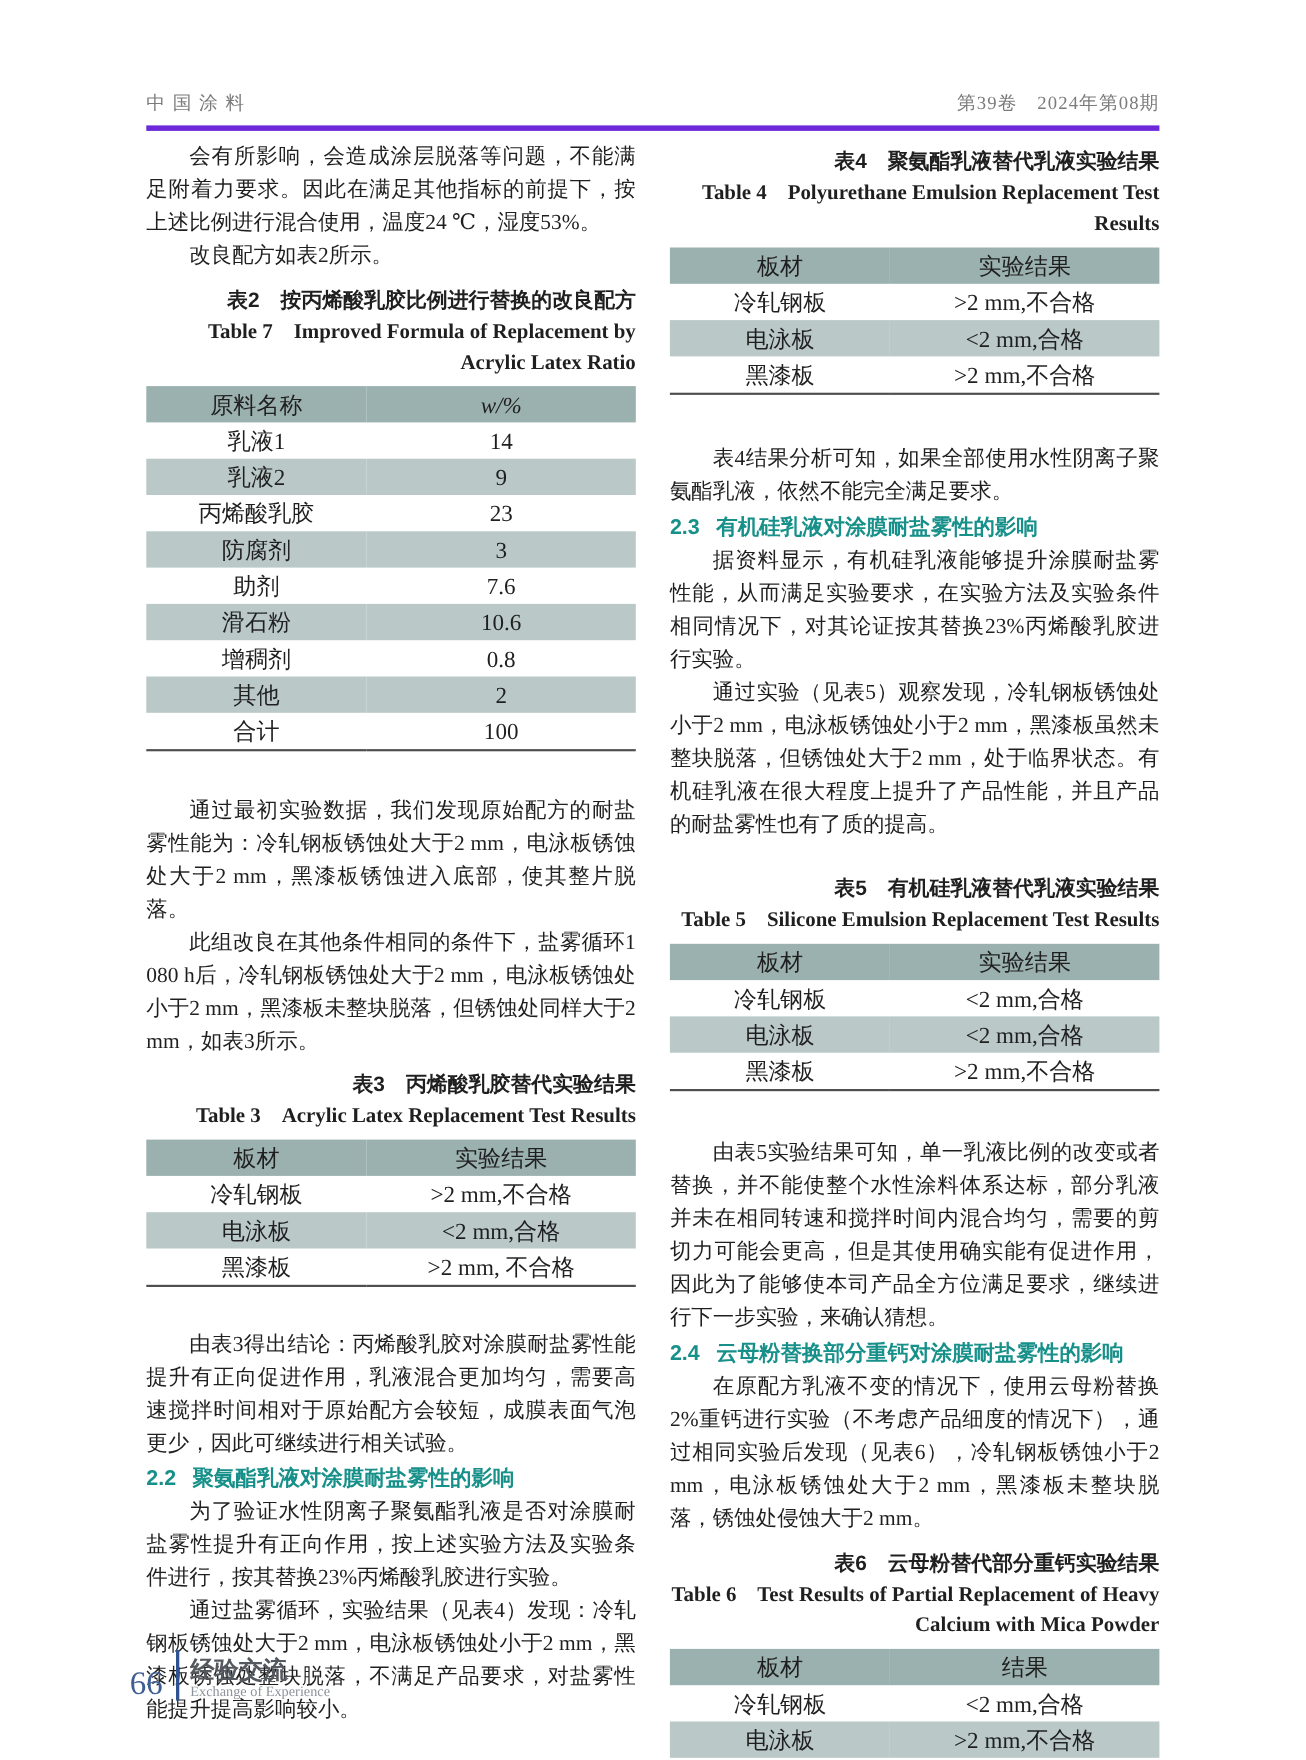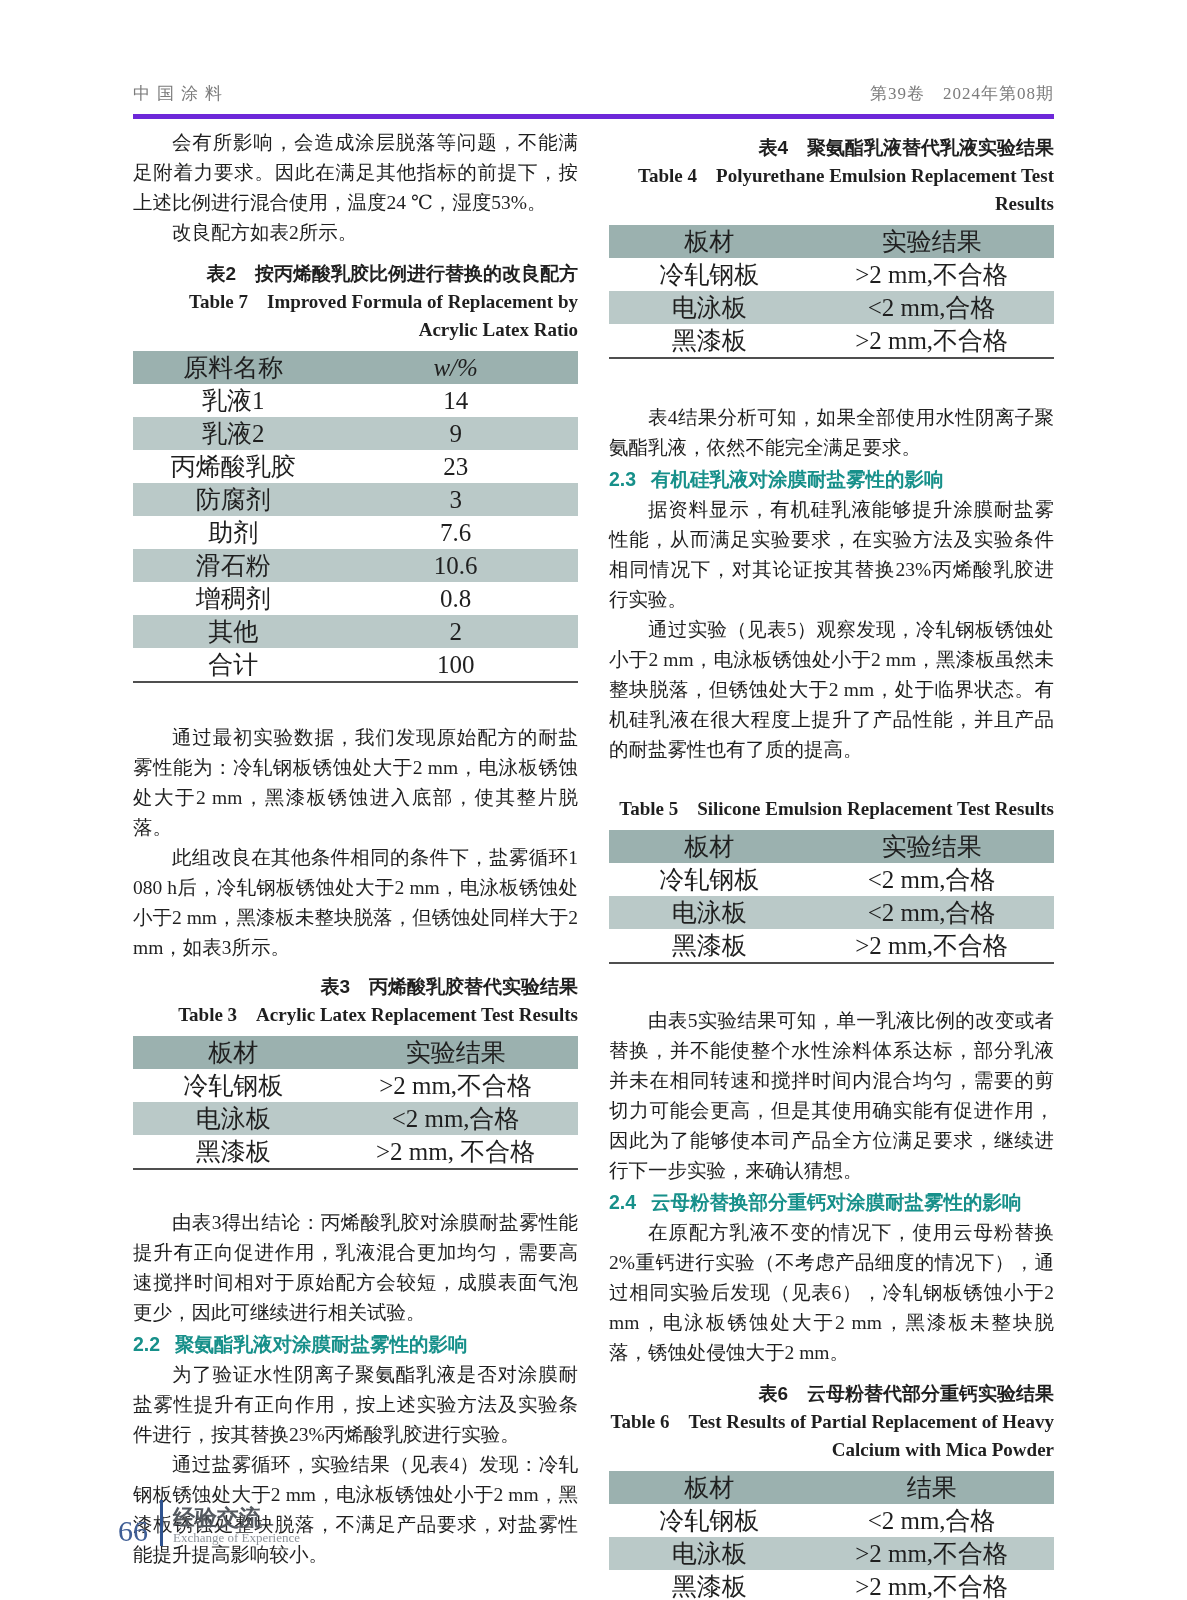--- a/index.html
+++ b/index.html
@@ -35,21 +35,21 @@
   
   .tcap{text-align:right;line-height:28px;}
   .tcap-zh{
     font-family:"Liberation Sans","DejaVu Sans",sans-serif;
     font-weight:bold;font-size:19px;display:block;
   }
   .tcap-en{font-weight:bold;font-size:19px;display:block;}
   
   table.ptable{
     width:100%;border-collapse:collapse;margin-top:7px;
-    border-bottom:2px solid #4f4f4f;font-size:25px;line-height:22px;
+    border-bottom:2px solid #4f4f4f;font-size:21px;line-height:22px;
   }
   .ptable th{
     background:#9bb1af;font-weight:normal;height:29px;
     text-align:center;padding:2px 4px;
   }
   .ptable td{height:29px;text-align:center;padding:2px 4px;}
   .ptable tbody tr:nth-child(even){background:#bac9c8;}
   .italic-col{font-style:italic;}
   
   .cap-t12{margin-top:12px;}
@@ -212,20 +212,21 @@
       <p class="body">表4结果分析可知，如果全部使用水性阴离子聚氨酯乳液，依然不能完全满足要求。</p>
 
       <div class="sec-head">
         <span class="num">2.3</span><span>有机硅乳液对涂膜耐盐雾性的影响</span>
       </div>
 
       <p class="body">据资料显示，有机硅乳液能够提升涂膜耐盐雾性能，从而满足实验要求，在实验方法及实验条件相同情况下，对其论证按其替换23%丙烯酸乳胶进行实验。</p>
       <p class="body">通过实验（见表5）观察发现，冷轧钢板锈蚀处小于2 mm，电泳板锈蚀处小于2 mm，黑漆板虽然未整块脱落，但锈蚀处大于2 mm，处于临界状态。有机硅乳液在很大程度上提升了产品性能，并且产品的耐盐雾性也有了质的提高。</p>
 
       <div class="tcap cap-t30">
+        <span class="tcap-zh">表5　有机硅乳液替代乳液实验结果</span>
         <span class="tcap-en">Table 5　Silicone Emulsion Replacement Test Results</span>
       </div>
       <table class="ptable tbl-b42">
         <thead>
           <tr>
             <th style="width:45%">板材</th>
             <th>实验结果</th>
           </tr>
         </thead>
         <tbody>

